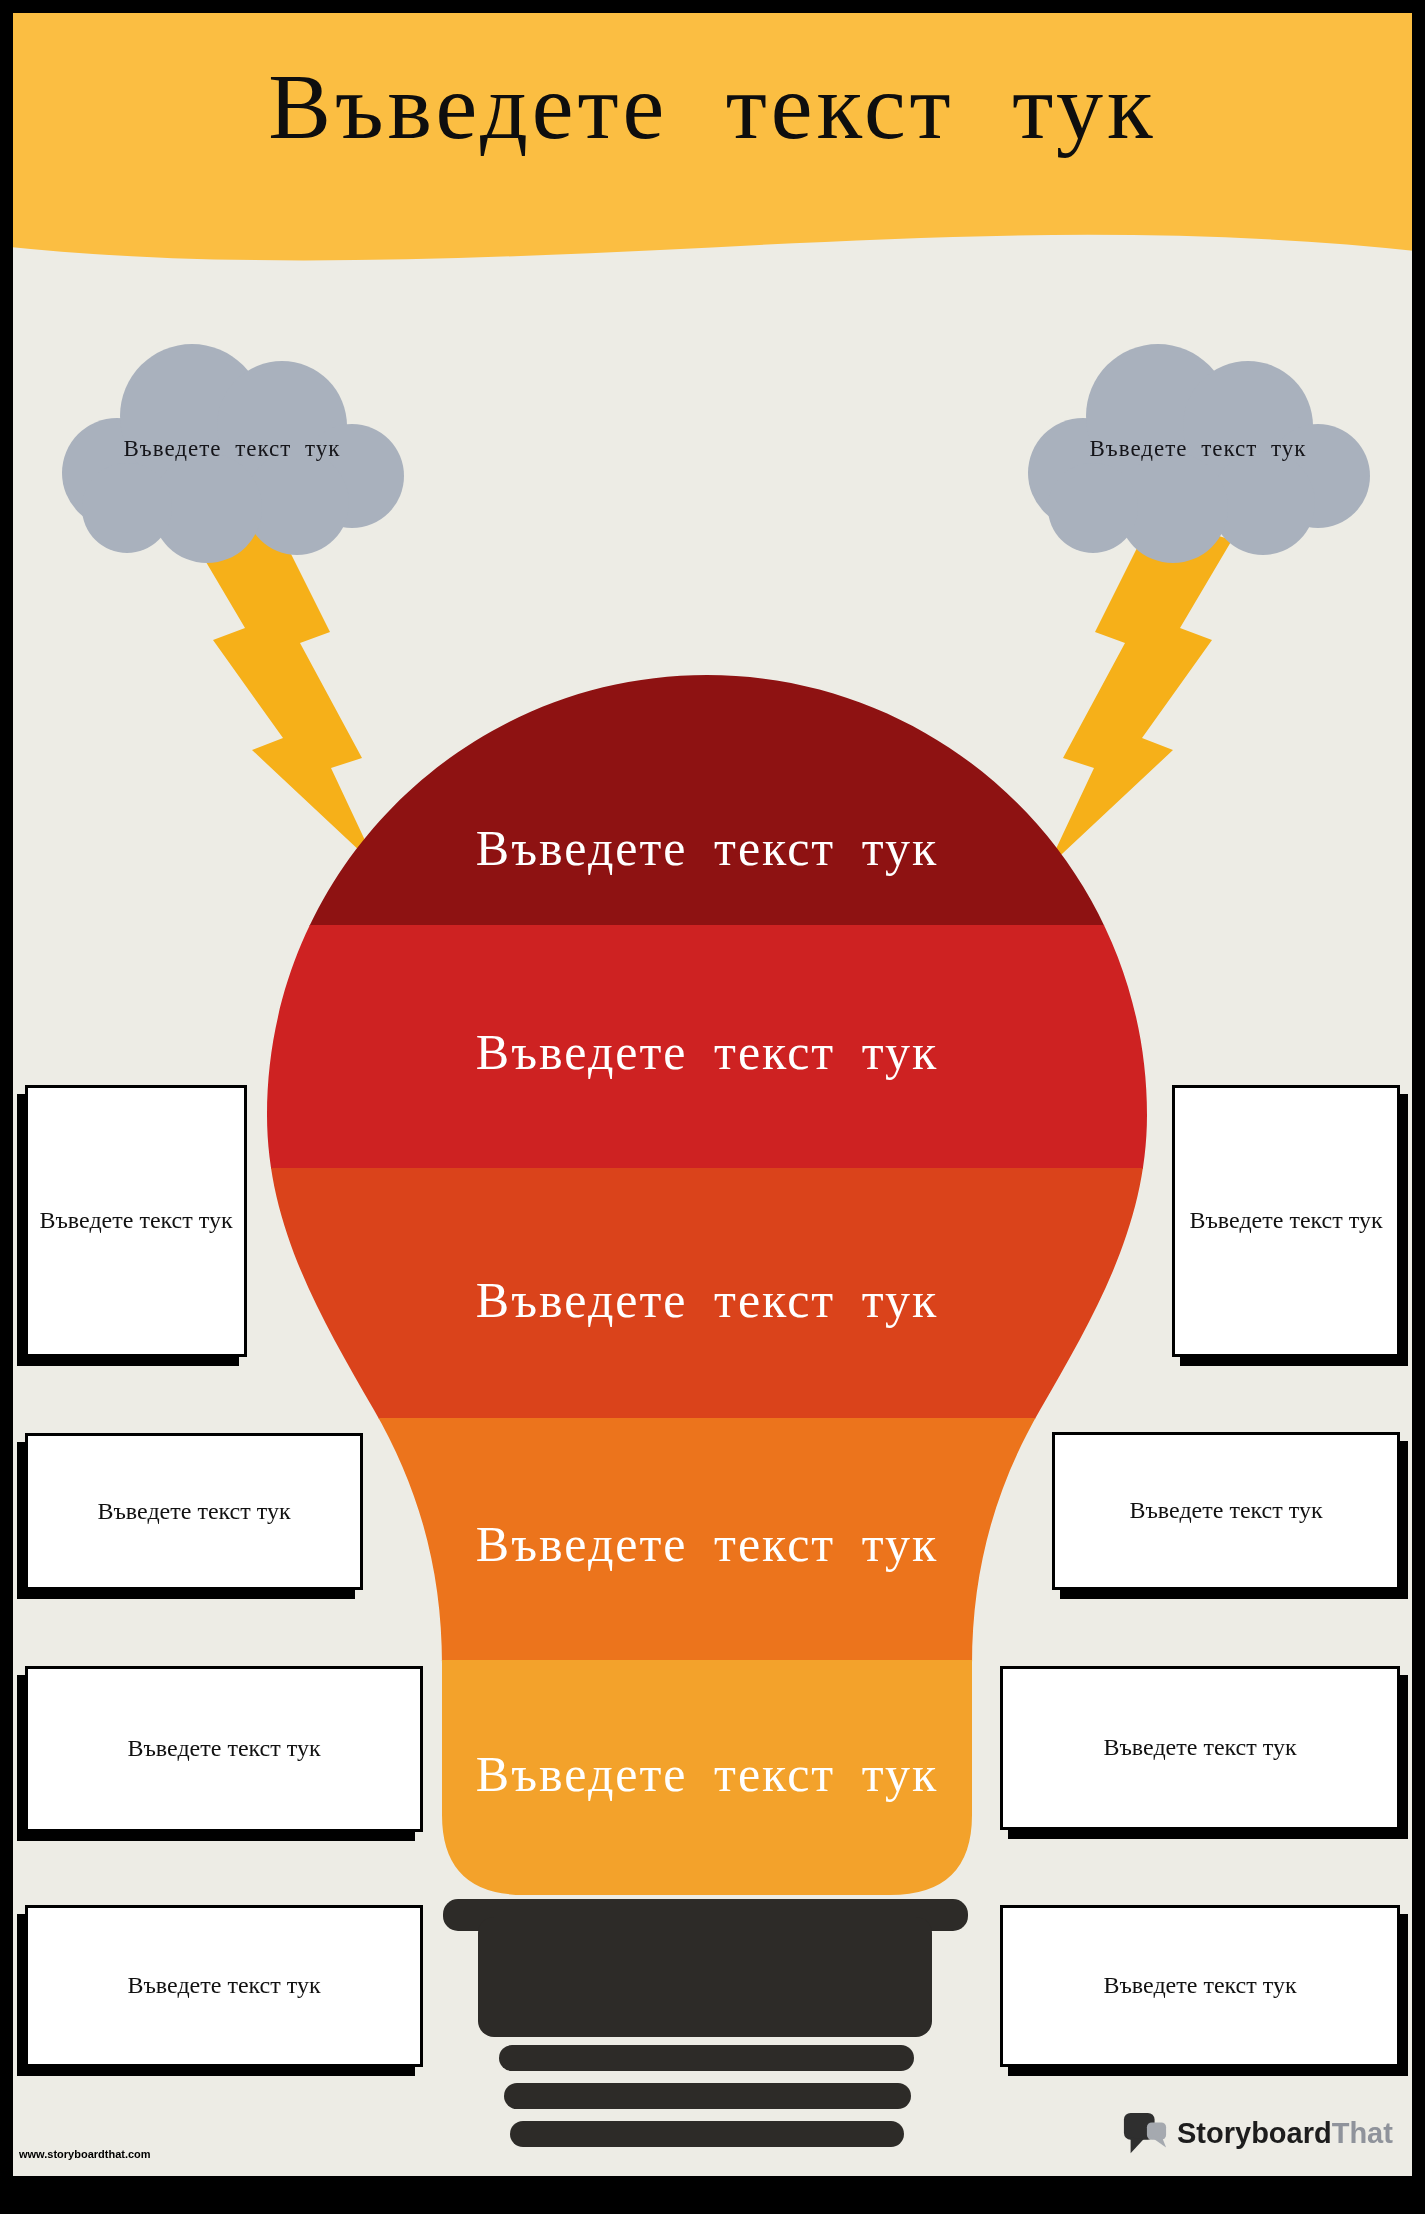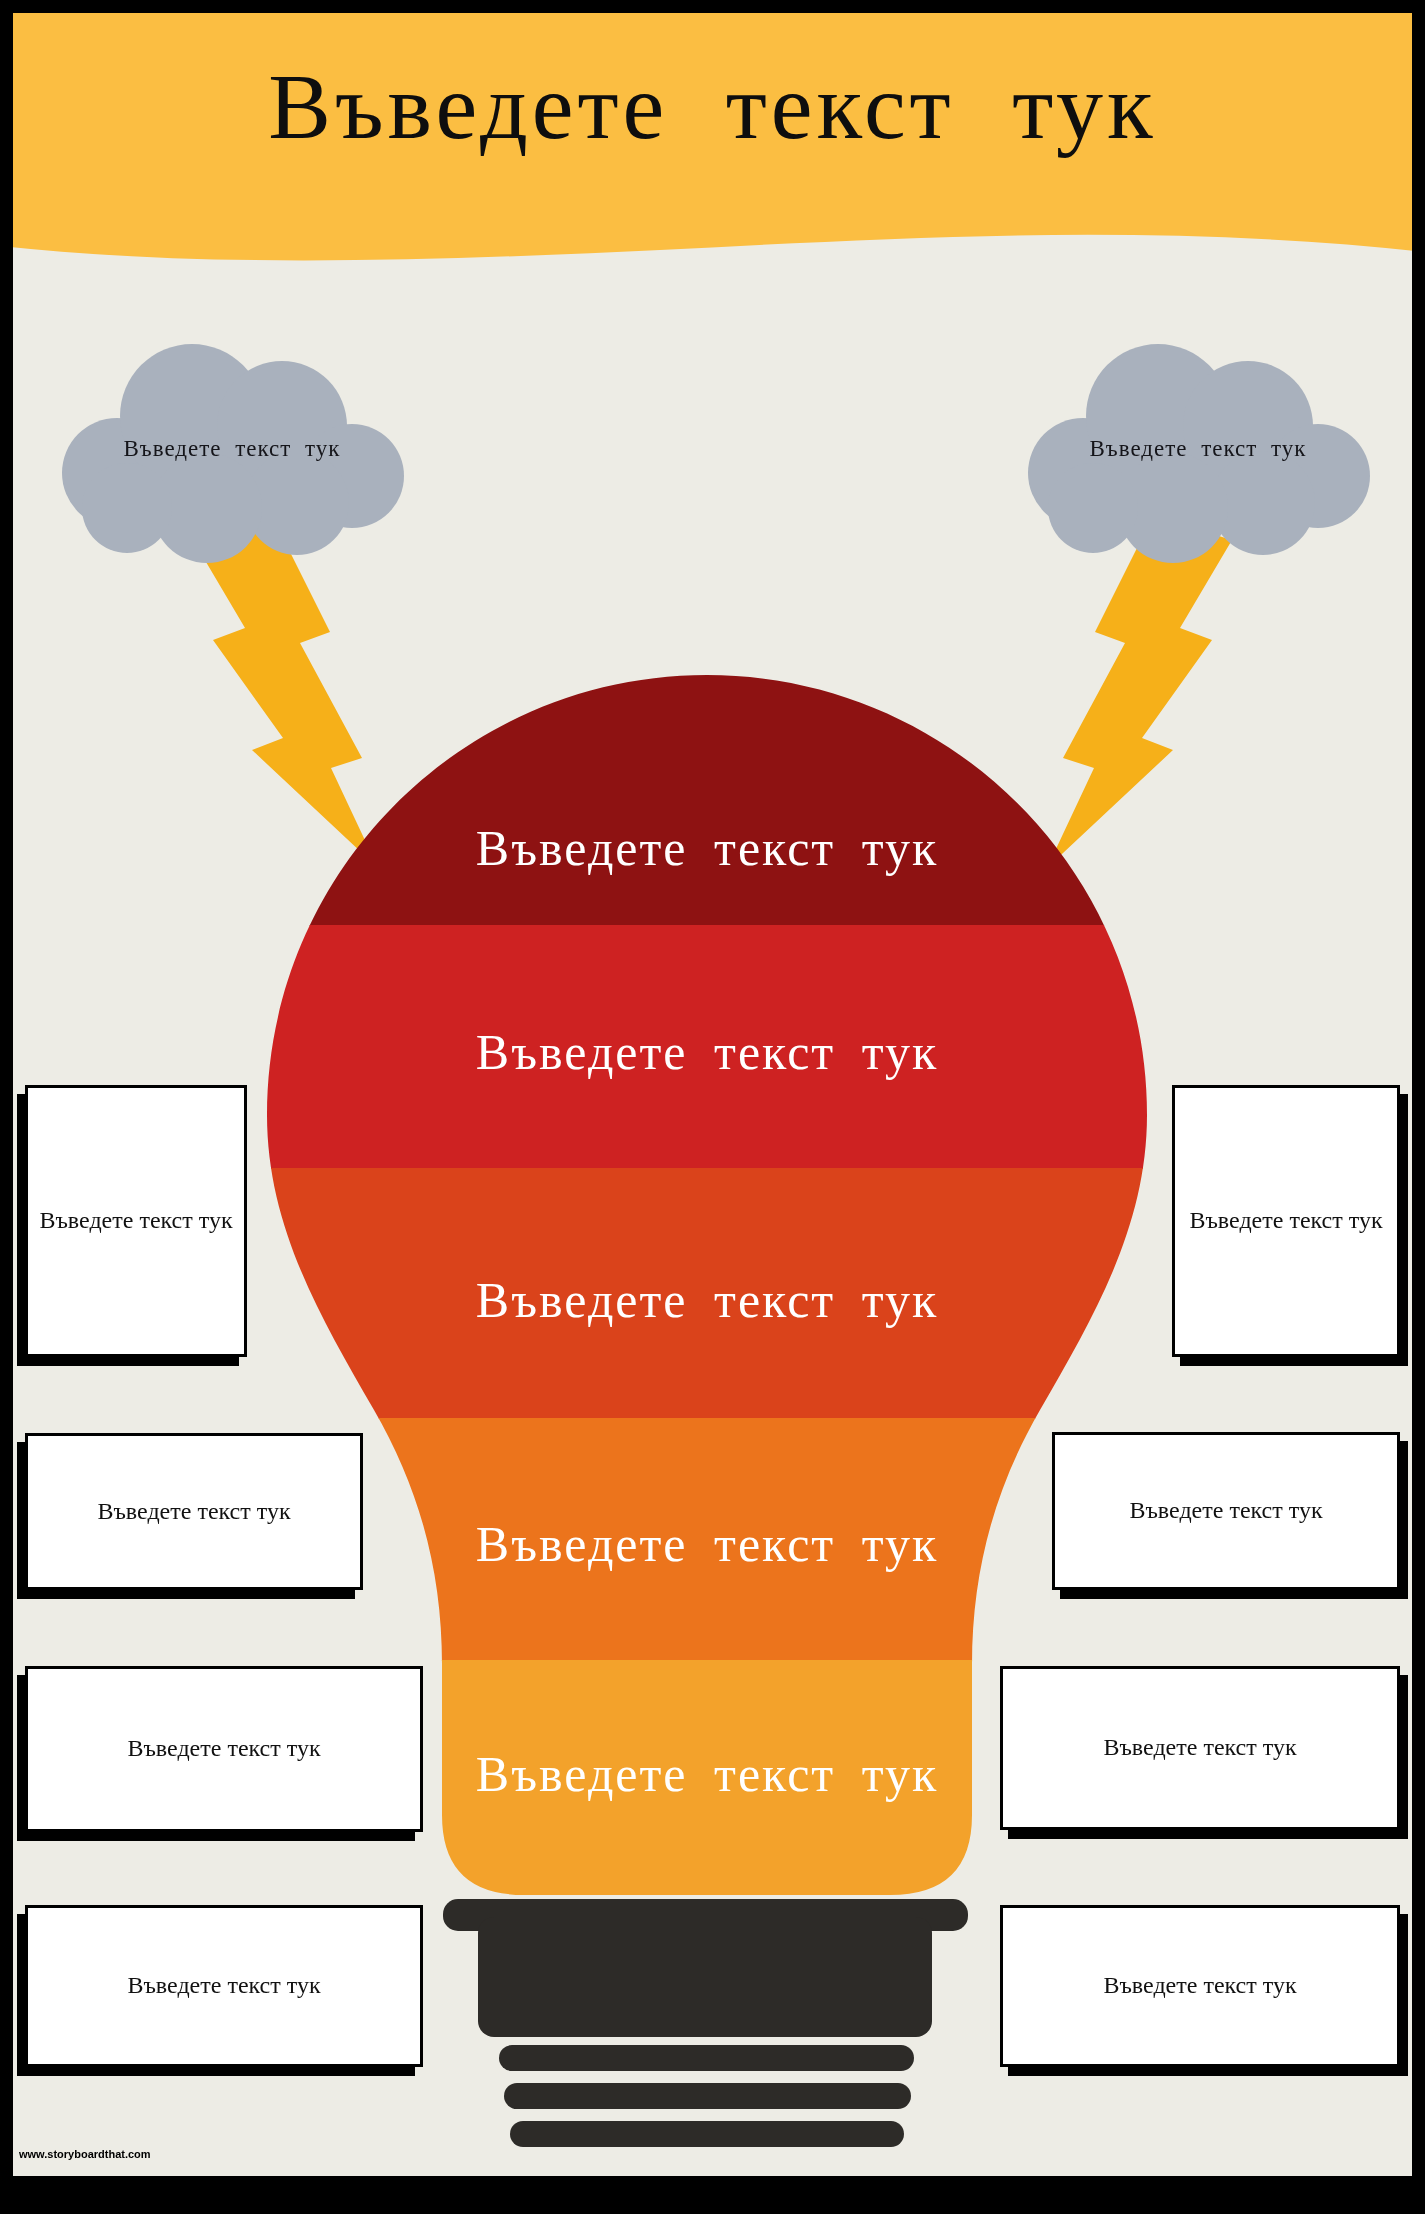--- a/index.html
+++ b/index.html
@@ -178,15 +178,28 @@
   </div>
   <div class="sbox shadow-right" style="left:1000px;top:1666px;width:400px;height:164px;">
     <span>Въведете текст тук</span>
   </div>
   <div class="sbox shadow-right" style="left:1000px;top:1905px;width:400px;height:162px;">
     <span>Въведете текст тук</span>
   </div>
 
   <div class="website">www.storyboardthat.com</div>
 
+  <div class="logo">
+    <svg class="logo-icon" viewBox="0 0 48 50">
+      <g fill="#2F2F2F">
+        <rect x="2" y="4" width="32" height="28" rx="7"></rect>
+        <polygon points="9,30 9,46 23,31"></polygon>
+      </g>
+      <g fill="#A5A9AF">
+        <rect x="26" y="14" width="20" height="18" rx="5"></rect>
+        <polygon points="42,30 46,40 33,31"></polygon>
+      </g>
+    </svg>
+    <span class="logo-text"><span class="lp1">Storyboard</span><span class="lp2">That</span></span>
+  </div>
 
   <div class="frame"></div>
 </div>
 
 </body></html>

